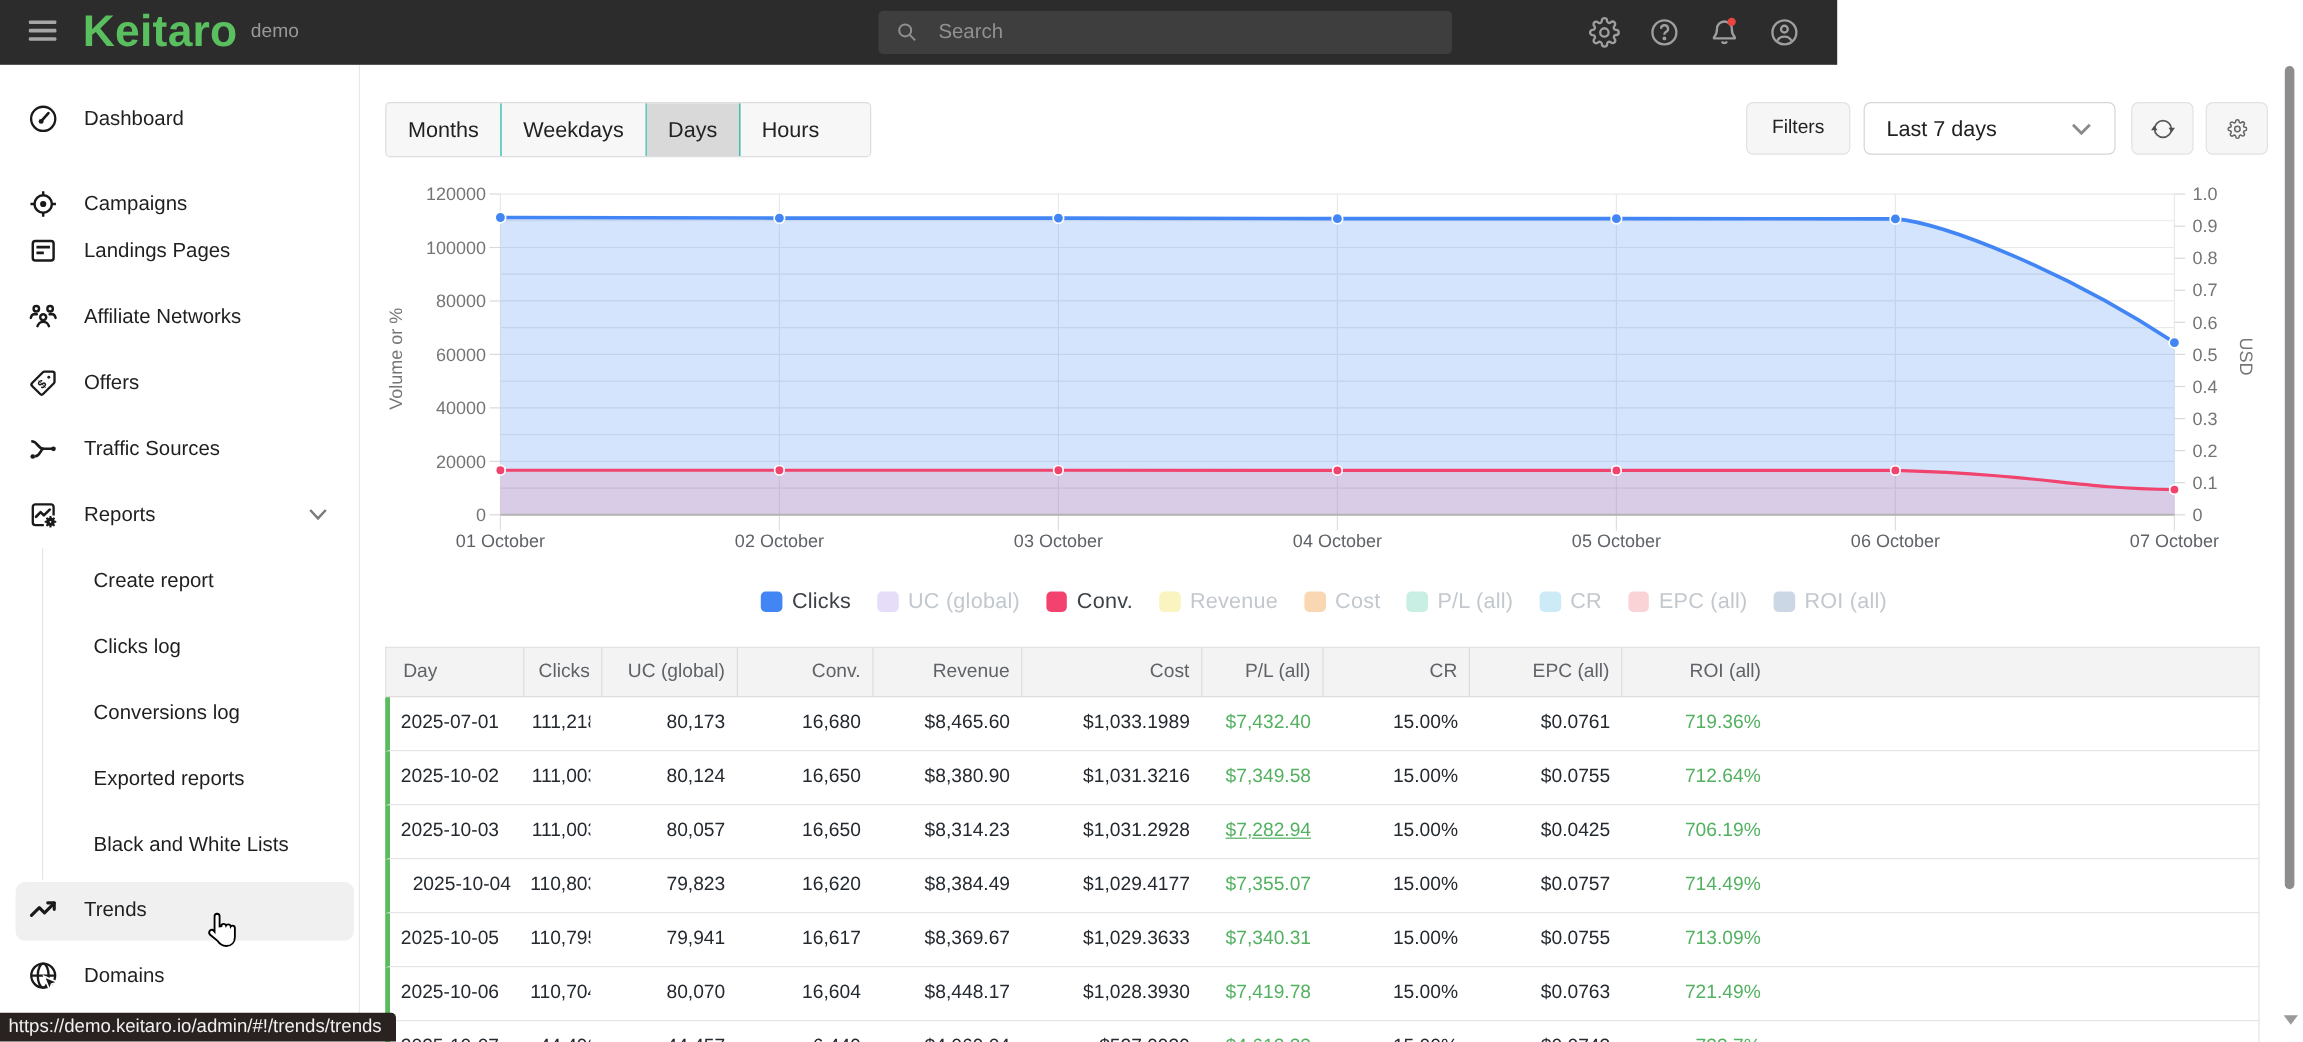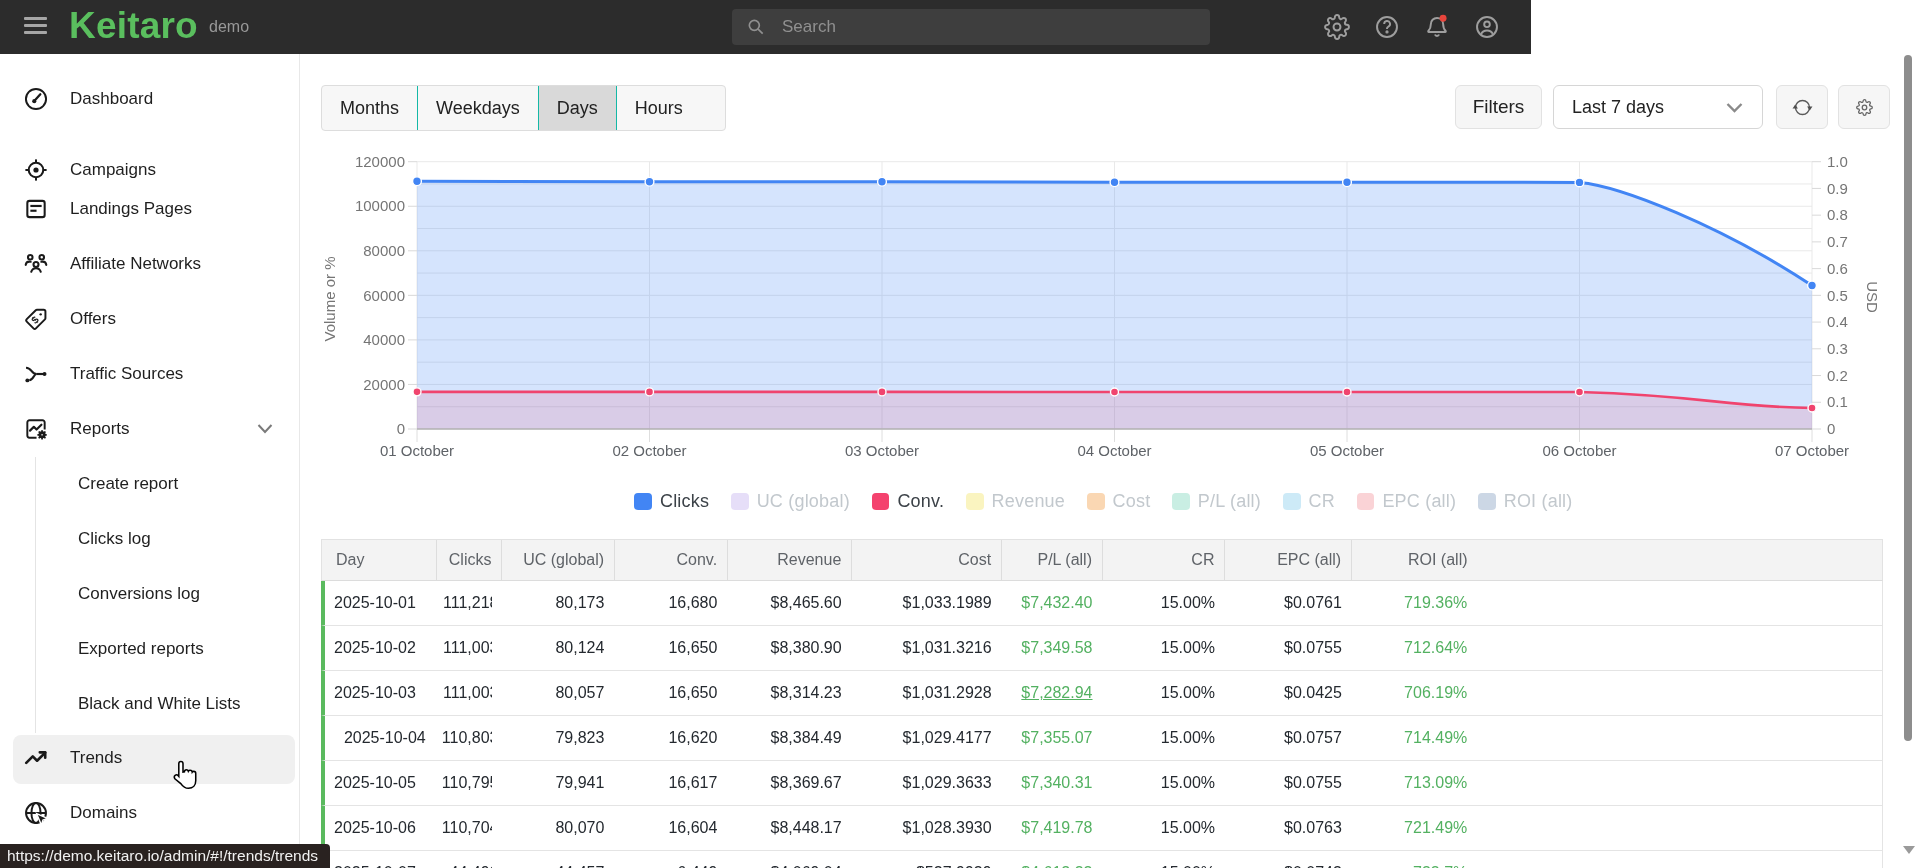--- a/index.html
+++ b/index.html
@@ -23,21 +23,21 @@
 .sitem { position:absolute; left:78px; font-size:17px; color:#1f1f1f; }
 .subline { position:absolute; left:35px; top:457px; width:1px; height:276px; background:#e4e4e4; }
 .trends-hl { position:absolute; left:13px; top:735px; width:282px; height:49px; background:#f0f0f0; border-radius:8px; }
 .chev-rep { position:absolute; left:256px; top:423px; }
 
 .tabs { position:absolute; left:321px; top:85px; height:46px; background:#f7f7f7; border:1px solid #ddd; border-radius:4px; display:flex; overflow:hidden; }
 .tab { font-size:18px; color:#222; padding:0 18px; line-height:44px; border-right:1px solid #14b8a6; }
 .tab:last-child { border-right:none; }
 .tab.sel { background:#d9d9d9; }
 .btn { position:absolute; top:85px; height:44px; background:#f6f6f6; border:1px solid #e2e2e2; border-radius:6px; }
-.filters { left:1455px; width:87px; font-size:19px; color:#222; text-align:center; line-height:42px; }
+.filters { left:1455px; width:87px; font-size:16px; color:#222; text-align:center; line-height:42px; }
 .select { left:1553px; width:210px; background:#fff; border:1px solid #d6d6d6; font-size:18px; color:#222; line-height:42px; }
 .select span { margin-left:18px; }
 .select svg { position:absolute; right:18px; top:15px; }
 .iconbtn { display:flex; align-items:center; justify-content:center; }
 .refresh { left:1776px; width:52px; }
 .gearbtn { left:1838px; width:52px; }
 
 .legend { position:absolute; left:312px; top:491px; width:1583px; display:flex; justify-content:center; align-items:center; }
 .litem { display:flex; align-items:center; margin:0 11px; }
 .lsw { width:17.5px; height:17.5px; border-radius:4px; margin-right:8px; }
@@ -375,21 +375,21 @@
 <div class="th" style="width:113.1px;">Conv.</div>
 <div class="th" style="width:124.4px;">Revenue</div>
 <div class="th" style="width:150px;">Cost</div>
 <div class="th" style="width:101px;">P/L (all)</div>
 <div class="th" style="width:122.6px;">CR</div>
 <div class="th" style="width:126.9px;">EPC (all)</div>
 <div class="th" style="width:125.5px;border-right:none;">ROI (all)</div>
 <div class="th" style="width:405px;"></div>
 </div>
 <div class="trow">
-<div class="td" style="width:110.7px;text-align:left;padding-left:9px;padding-right:0;">2025-10-01</div>
+<div class="td" style="width:110.7px;text-align:left;padding-left:9px;padding-right:0;">2025-07-01</div>
 <div class="td" style="width:66px;">111,21<span style="display:inline-block;width:2px;overflow:hidden;vertical-align:bottom">8</span></div>
 <div class="td" style="width:112.8px;">80,173</div>
 <div class="td" style="width:113.1px;">16,680</div>
 <div class="td" style="width:124.4px;">$8,465.60</div>
 <div class="td" style="width:150px;">$1,033.1989</div>
 <div class="td green" style="width:101px;">$7,432.40</div>
 <div class="td" style="width:122.6px;">15.00%</div>
 <div class="td" style="width:126.9px;">$0.0761</div>
 <div class="td green" style="width:125.5px;">719.36%</div>
 <div class="td" style="width:405px"></div>

